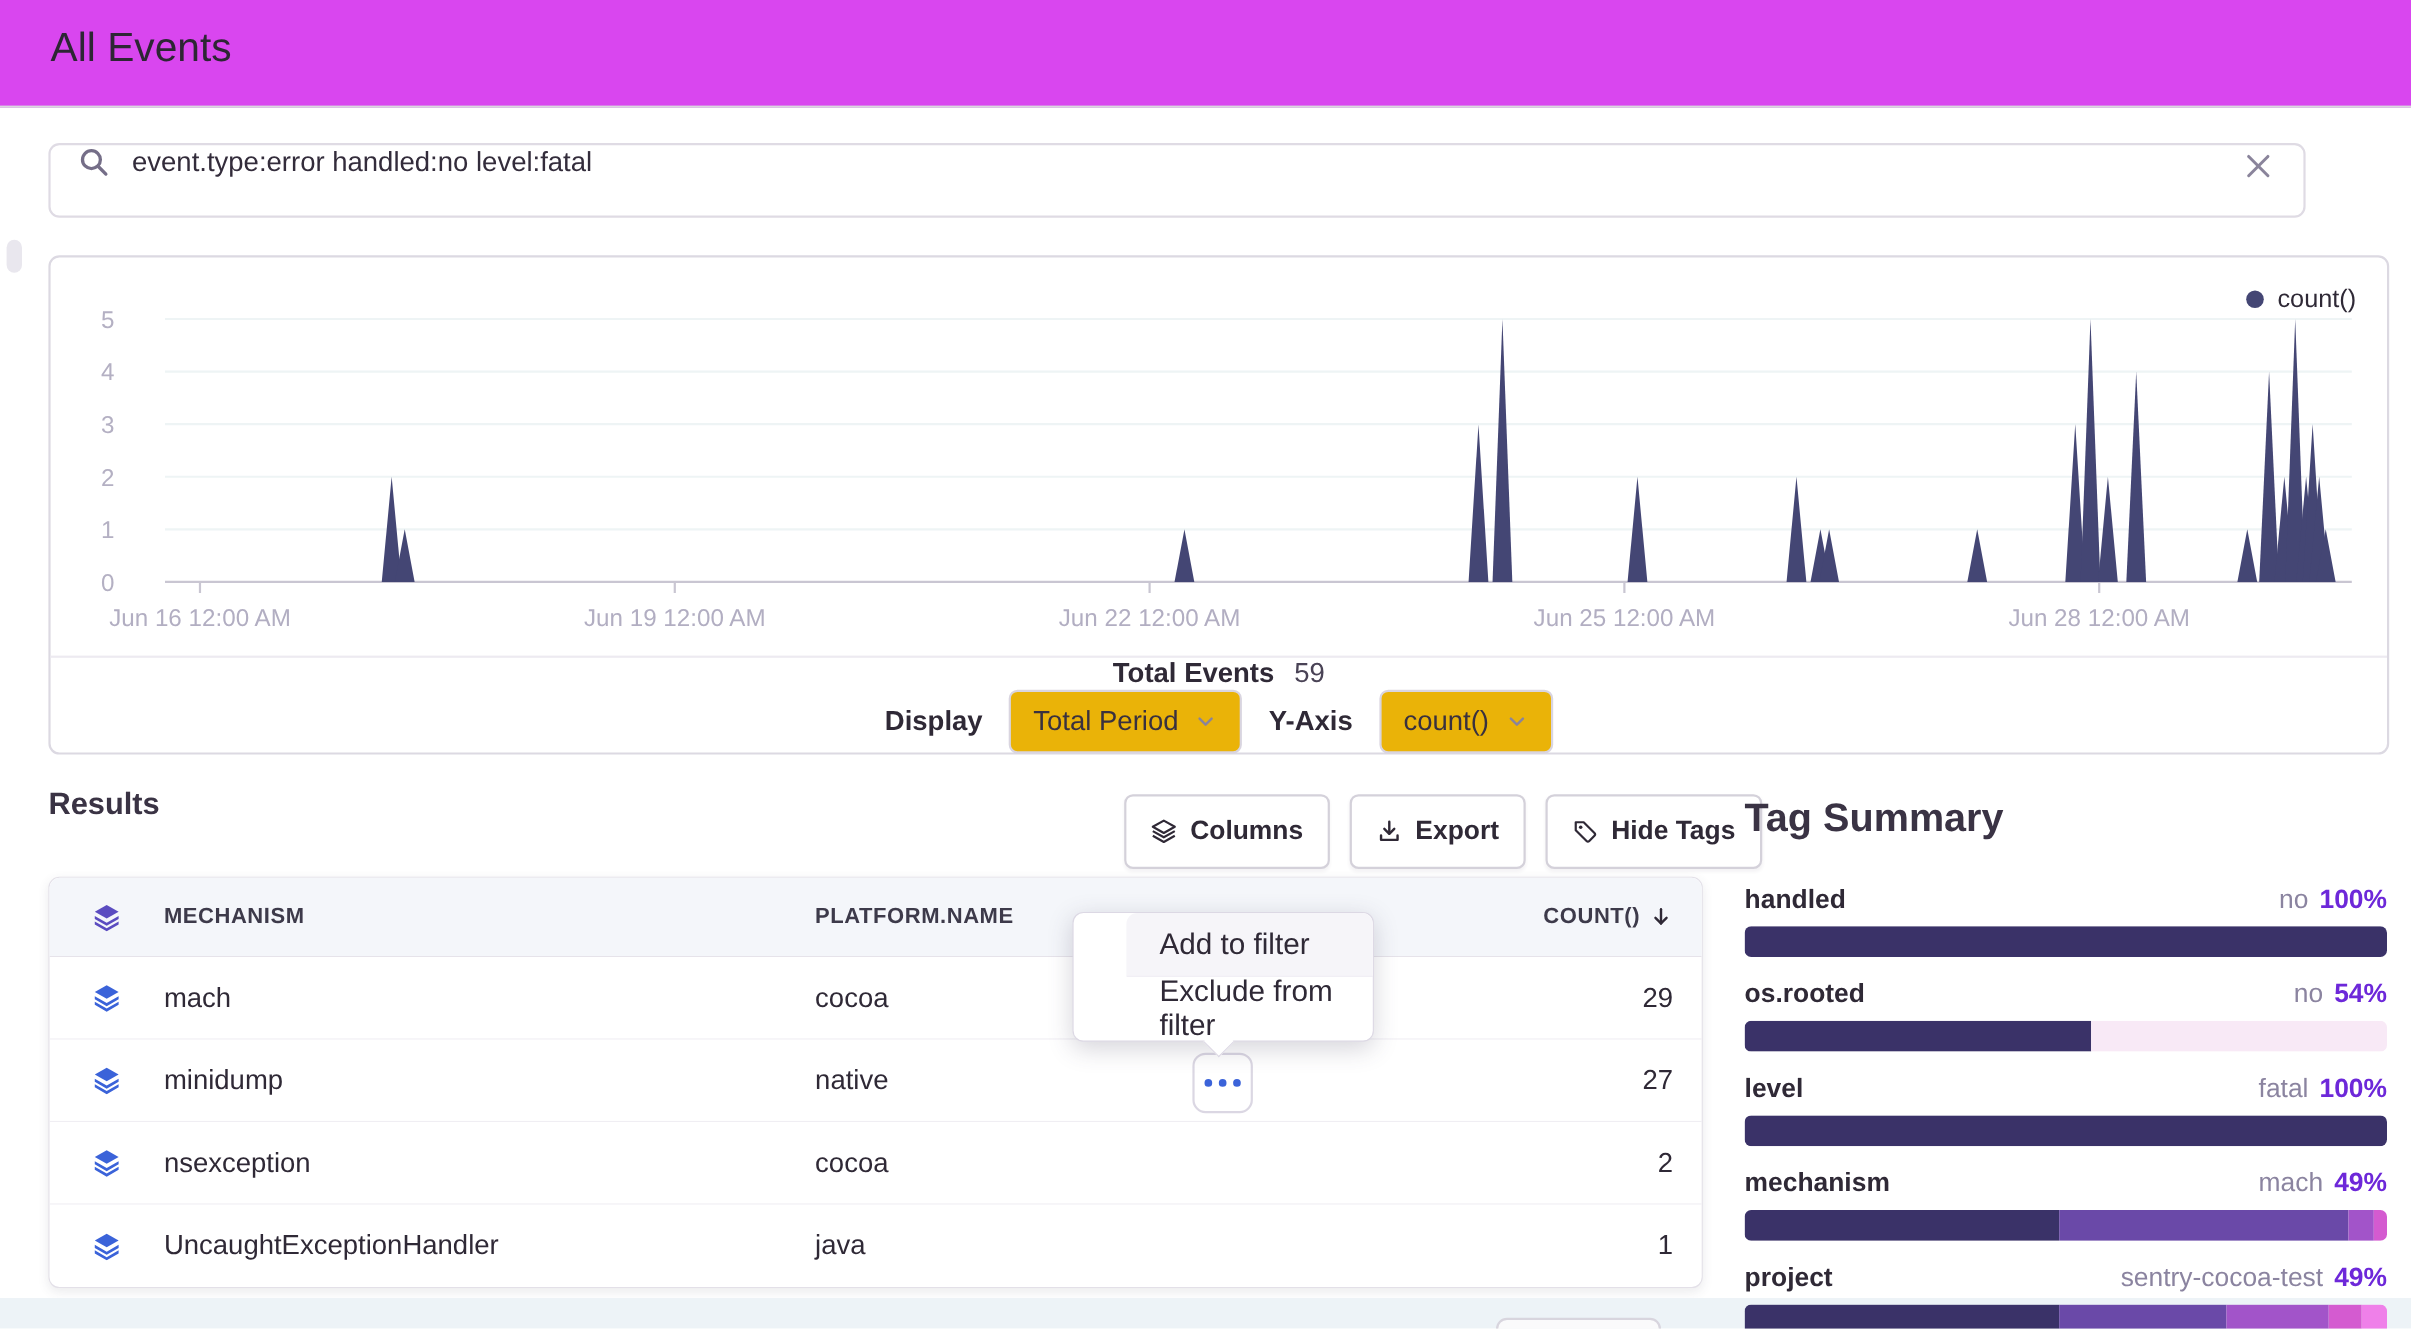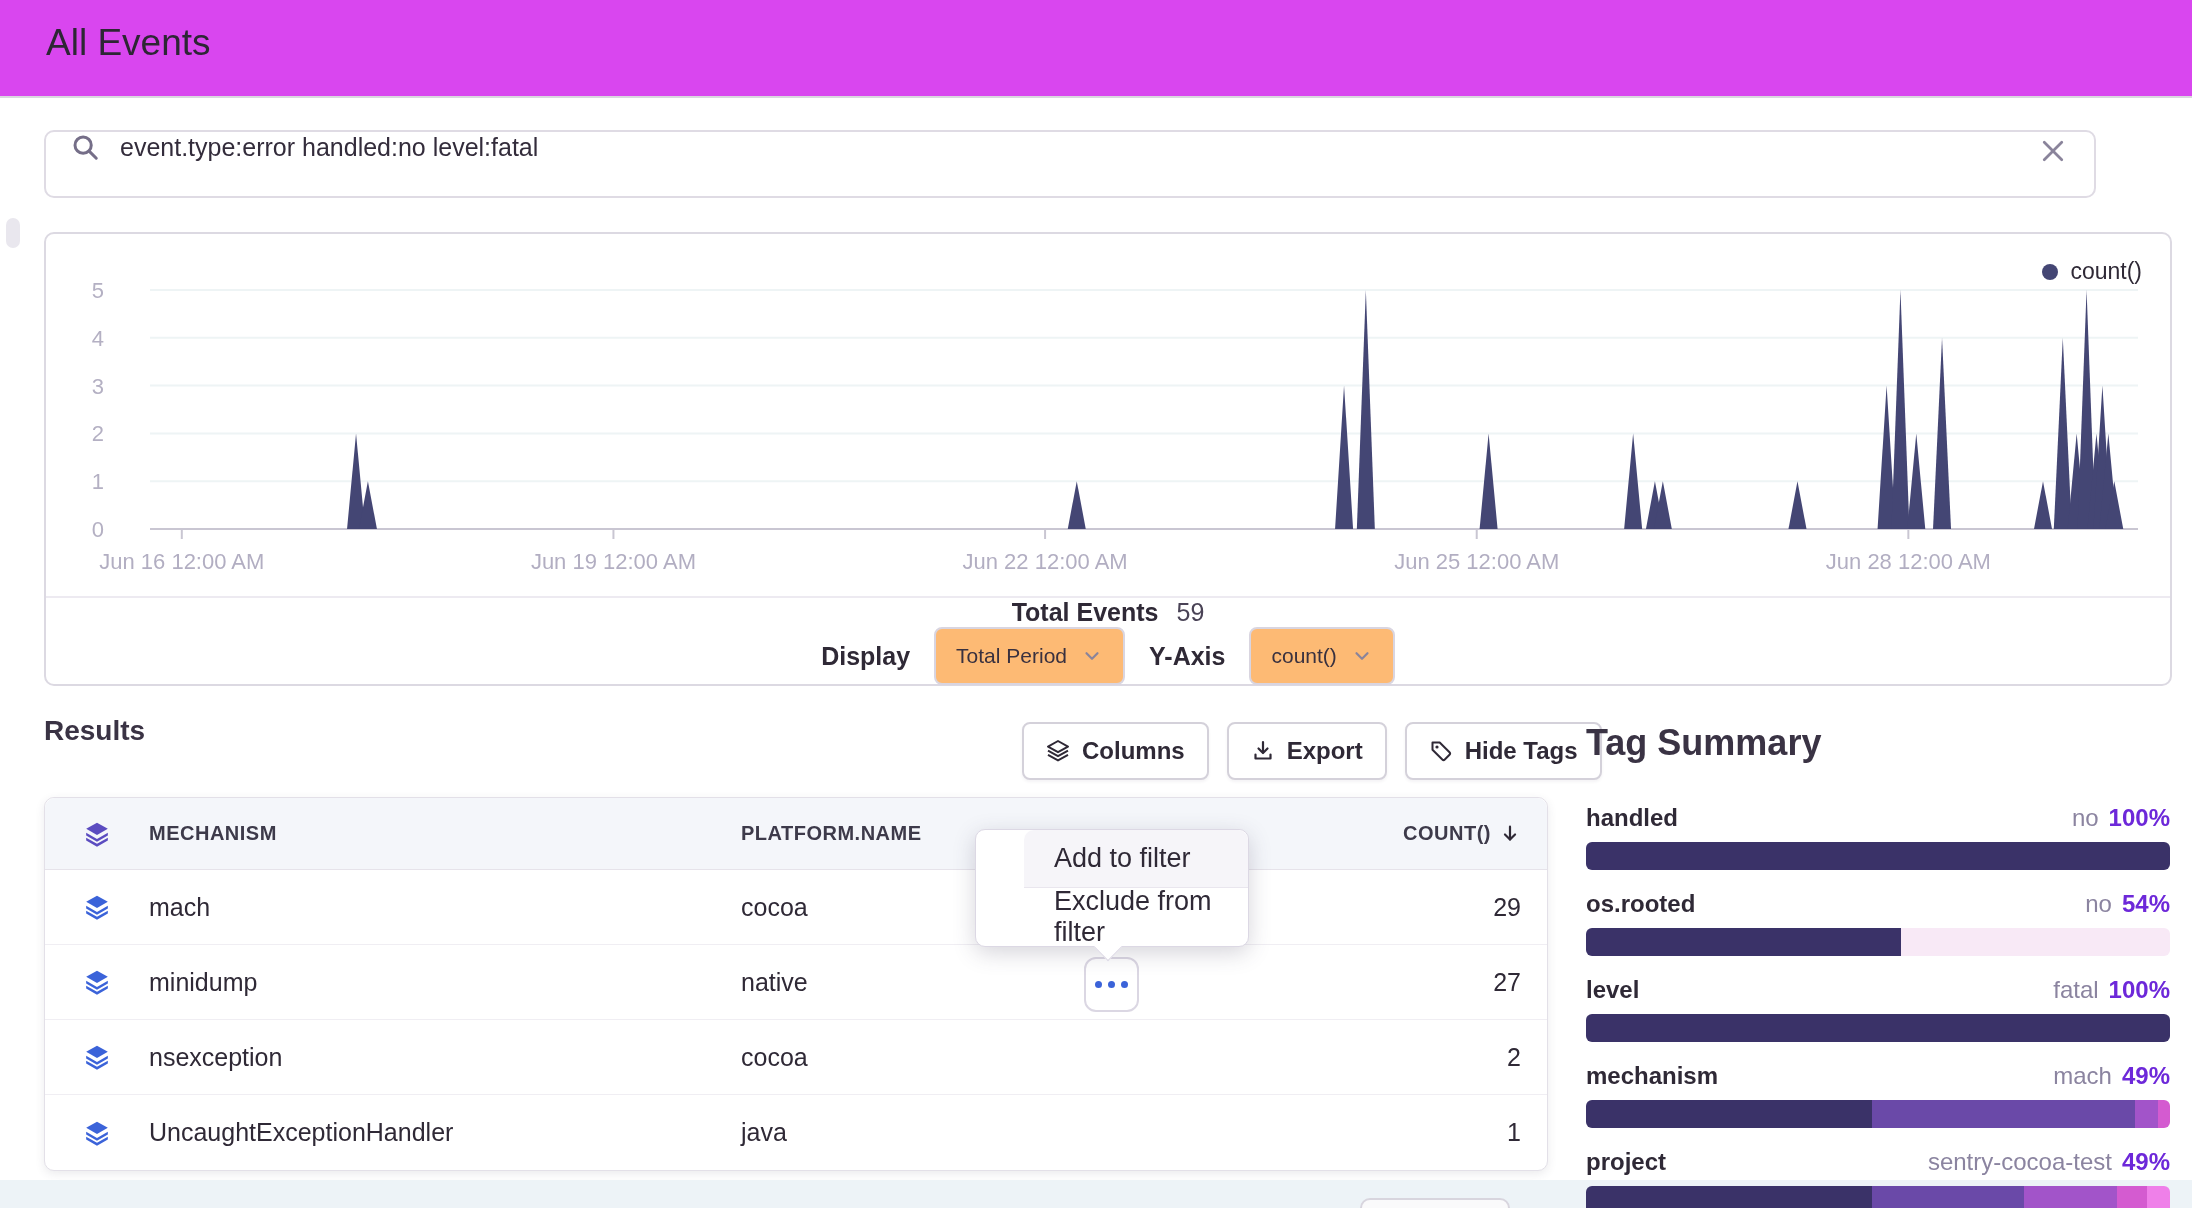--- a/index.html
+++ b/index.html
@@ -23,26 +23,26 @@
   .chart-plot{position:absolute;left:0;top:0;width:100%;height:362px;}
   .chart-plot svg{display:block;width:100%;height:100%;}
   .legend{position:absolute;right:28px;top:24px;display:flex;align-items:center;gap:12px;font-size:23px;color:#2f2936;}
   .legend-dot{width:16px;height:16px;border-radius:50%;background:#444674;}
   .chart-footer{position:absolute;left:0;bottom:0;width:100%;height:88px;border-top:2px solid #edeaf1;display:flex;align-items:center;justify-content:space-between;padding:0 40px;flex-direction:column;}
   .total{display:flex;align-items:baseline;gap:18px;}
   .total-label{font-size:25px;font-weight:700;color:#2f2936;}
   .total-value{font-size:25px;color:#4a4356;}
   .footer-controls{display:flex;align-items:center;gap:24px;}
   .ctl-label{font-size:25px;font-weight:700;color:#2f2936;}
-  .ctl-btn{height:58px;border:2px solid #d9d5e0;border-radius:8px;background:#fdba74;display:flex;align-items:center;gap:14px;padding:0 20px;font-size:21px;color:#39313f;cursor:pointer;}
+  .ctl-btn{height:58px;border:2px solid #d9d5e0;border-radius:8px;background:#eab308;display:flex;align-items:center;gap:14px;padding:0 20px;font-size:25px;color:#39313f;cursor:pointer;}
 
   
   .results-heading{position:absolute;left:44px;top:702px;height:58px;display:flex;align-items:center;margin:0;font-size:28px;font-weight:700;color:#3a3344;}
   .btns{position:absolute;left:1022px;top:722px;display:flex;gap:18px;}
-  .btn{height:58px;border:2px solid #d4d1da;border-radius:8px;background:#fff;display:flex;align-items:center;gap:12px;padding:0 22px;font-size:24px;font-weight:700;color:#2f2936;box-shadow:0 2px 3px rgba(64,58,86,.06);cursor:pointer;}
+  .btn{height:68px;border:2px solid #d4d1da;border-radius:8px;background:#fff;display:flex;align-items:center;gap:12px;padding:0 22px;font-size:24px;font-weight:700;color:#2f2936;box-shadow:0 2px 3px rgba(64,58,86,.06);cursor:pointer;}
 
   
   .table-card{position:absolute;left:44px;top:797px;width:1504px;background:#fff;border:1px solid #e3e0e8;border-radius:10px;box-shadow:0 3px 10px rgba(60,54,80,.10);}
   .thead{display:grid;grid-template-columns:104px 592px 1fr 190px;height:72px;align-items:center;background:#f4f6fa;border-bottom:1px solid #e6e3ea;border-radius:10px 10px 0 0;}
   .th{font-size:20px;font-weight:700;color:#3d3a4a;letter-spacing:.5px;}
   .icon-th{display:flex;justify-content:center;color:#5b4cc0;}
   .th-count{display:flex;justify-content:flex-end;align-items:center;gap:8px;padding-right:26px;}
   .trow{display:grid;grid-template-columns:104px 592px 1fr 190px;height:75px;align-items:center;border-bottom:1px solid #f0eef3;font-size:25px;color:#2f2936;}
   .trow:last-child{border-bottom:none;}
   .row-icon{display:flex;justify-content:center;color:#3b63d9;}

